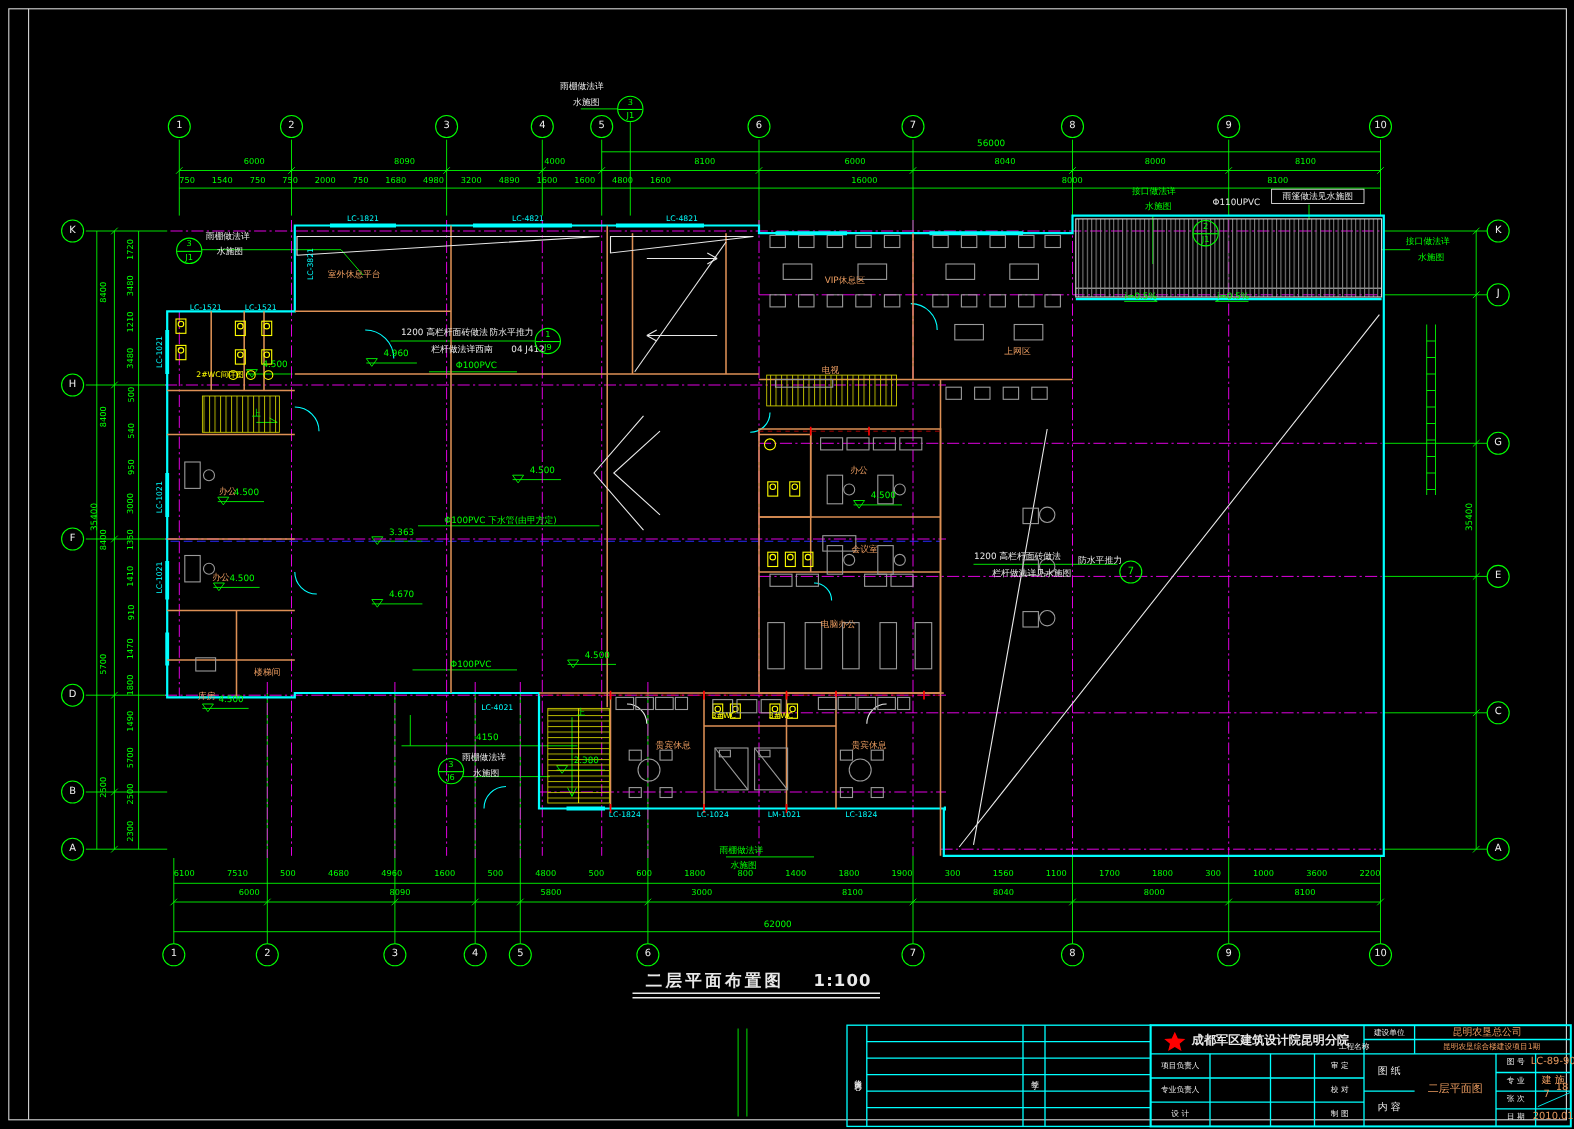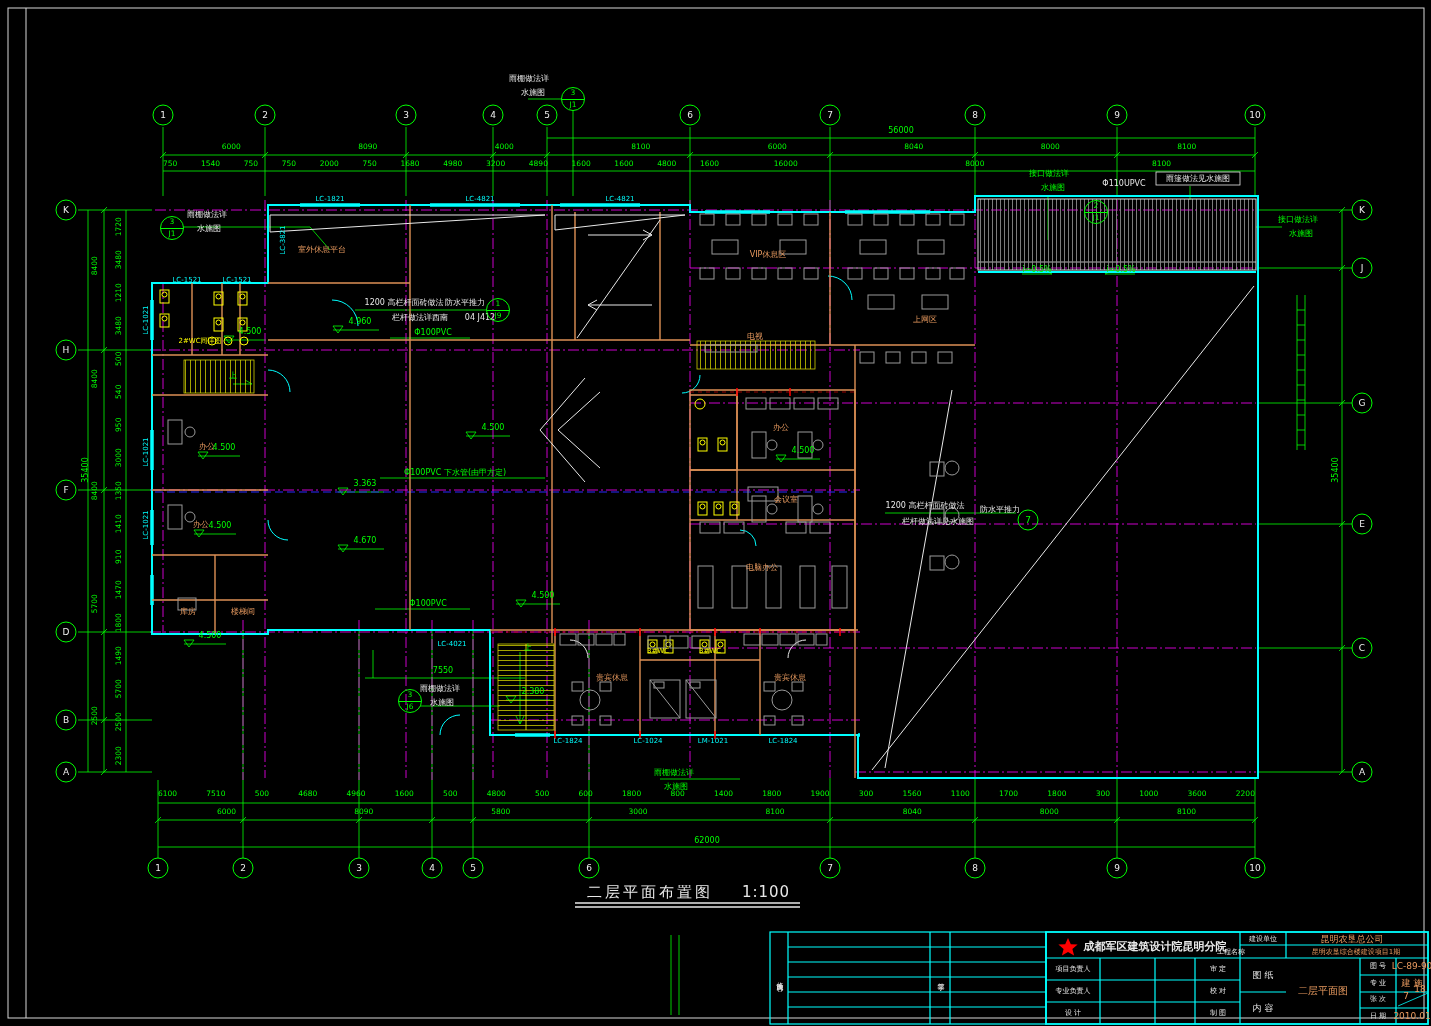--- a/index.html
+++ b/index.html
@@ -4,21 +4,21 @@
 <style>
   html,body{margin:0;padding:0;background:#000;}
   #sheet{position:relative;width:1431px;height:1026px;background:#000;overflow:hidden;
          font-family:"DejaVu Sans",sans-serif;}
   svg{position:absolute;left:0;top:0;}
   .t{position:absolute;transform:translate(-50%,-50%);white-space:nowrap;font-size:8px;line-height:1;}
   .rot{transform:translate(-50%,-50%) rotate(-90deg);}
   .g{color:#00ff00}.w{color:#e8e8e8}.c{color:#00ffff}.o{color:#e89a5f}.y{color:#ffff00}
   .s7{font-size:7px}.s9{font-size:9px}.s10{font-size:10px}
   .s11{font-size:11px;font-weight:bold}
-  .title{font-size:15px;font-weight:normal;letter-spacing:3px}
+  .title{font-size:15px;font-weight:bold;letter-spacing:3px}
   .bub{position:absolute;width:19px;height:19px;border:1px solid #00ff00;border-radius:50%;
        color:#efefef;font-size:9px;line-height:19px;text-align:center;transform:translate(-50%,-50%);}
   .det{position:absolute;transform:translate(-50%,-50%);width:22px;height:22px;border:1px solid #00ff00;
        border-radius:50%;display:flex;flex-direction:column;color:#00ff00;font-size:7.5px;text-align:center;}
   .det span{flex:1;line-height:10px;}
   .det span.b{border-top:1px solid #00ff00;}
   .dl{position:absolute;display:flex;justify-content:space-between;color:#00ff00;
       font-size:7.5px;line-height:1;}
   .dl.sa{justify-content:space-around;}
   .vdl{position:absolute;display:flex;flex-direction:column;justify-content:space-around;
@@ -335,21 +335,21 @@
 <div class="dl sa" style="left:163px;top:143px;width:1092px">
       <span>6000</span>
       <span>8090</span>
       <span>4000</span>
       <span>8100</span>
       <span>6000</span>
       <span>8040</span>
       <span>8000</span>
       <span>8100</span>
     </div>
-<div class="dl" style="left:163px;top:160px;width:556px">
+<div class="dl" style="left:163px;top:160px;width:447px">
       <span>750</span>
       <span>1540</span>
       <span>750</span>
       <span>750</span>
       <span>2000</span>
       <span>750</span>
       <span>1680</span>
       <span>4980</span>
       <span>3200</span>
       <span>4890</span>
@@ -421,21 +421,21 @@
       <span>1410</span>
       <span>910</span>
       <span>1470</span>
       <span>1800</span>
       <span>1490</span>
       <span>5700</span>
       <span>2500</span>
       <span>2300</span>
     </div>
 <span class="t g rot" style="left:1336px;top:470px">35400</span>
-<span class="t g" style="left:443px;top:671px">7550</span>
+<span class="t g" style="left:443px;top:671px">4150</span>
 
 <span class="t w" style="left:529px;top:79px">雨棚做法详</span>
 <span class="t w" style="left:533px;top:93px">水施图</span>
 <span class="t g" style="left:1049px;top:174px">接口做法详</span>
 <span class="t g" style="left:1053px;top:188px">水施图</span>
 <span class="t w" style="left:1124px;top:184px">Φ110UPVC</span>
 <span class="t w" style="left:1198px;top:179px">雨篷做法见水施图</span>
 <span class="t g" style="left:1298px;top:220px">接口做法详</span>
 <span class="t g" style="left:1301px;top:234px">水施图</span>
 <span class="t w" style="left:207px;top:215px">雨棚做法详</span>
@@ -473,21 +473,21 @@
 
 <span class="t o" style="left:322px;top:250px">室外休息平台</span>
 <span class="t o" style="left:768px;top:255px">VIP休息区</span>
 <span class="t o" style="left:925px;top:320px">上网区</span>
 <span class="t o" style="left:755px;top:337px">电视</span>
 <span class="t o" style="left:781px;top:428px">办公</span>
 <span class="t o" style="left:786px;top:500px">会议室</span>
 <span class="t o" style="left:762px;top:568px">电脑办公</span>
 <span class="t o" style="left:207px;top:447px">办公</span>
 <span class="t o" style="left:201px;top:525px">办公</span>
-<span class="t o" style="left:188px;top:612px">库房</span>
+<span class="t o" style="left:188px;top:633px">库房</span>
 <span class="t o" style="left:243px;top:612px">楼梯间</span>
 <span class="t o" style="left:612px;top:678px">贵宾休息</span>
 <span class="t o" style="left:790px;top:678px">贵宾休息</span>
 <span class="t y s7" style="left:200px;top:341px">2#WC间详图</span>
 <span class="t y s7" style="left:658px;top:651px">3#WC</span>
 <span class="t y s7" style="left:710px;top:651px">3#WC</span>
 
 <span class="t c s7" style="left:330px;top:199px">LC-1821</span>
 <span class="t c s7" style="left:480px;top:199px">LC-4821</span>
 <span class="t c s7" style="left:620px;top:199px">LC-4821</span>

